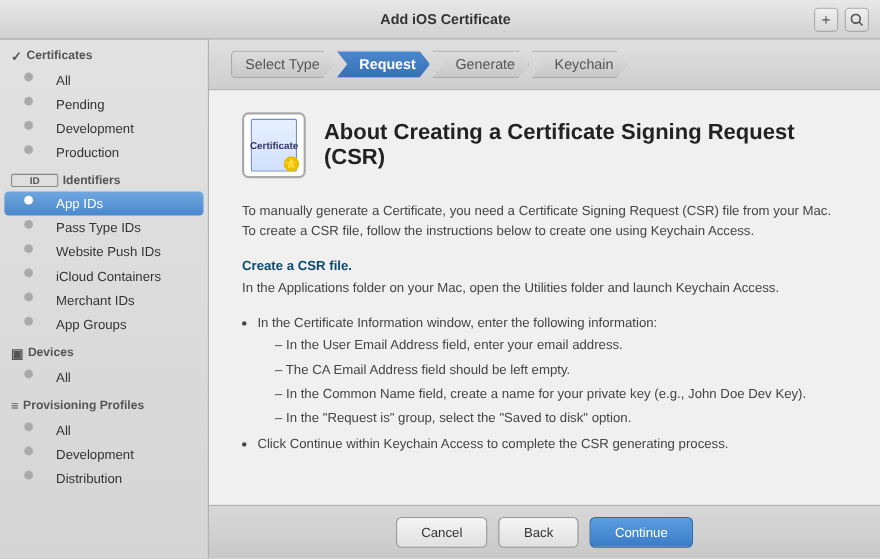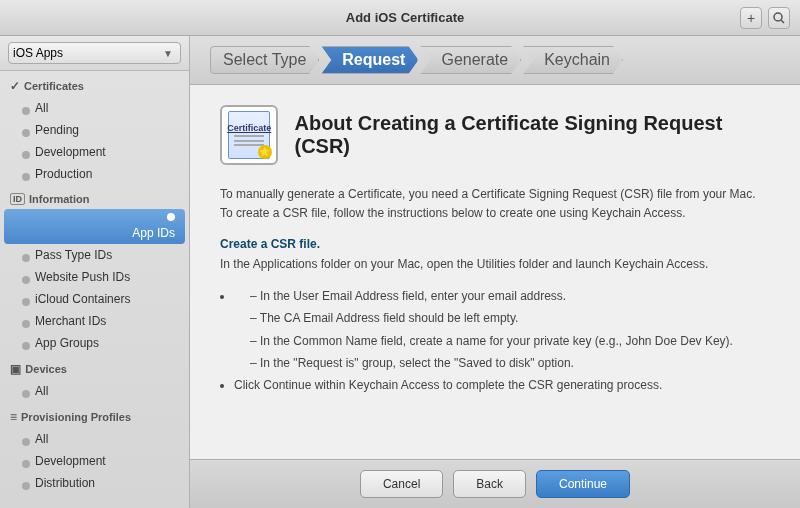--- a/index.html
+++ b/index.html
@@ -91,30 +91,29 @@
       align-items: center;
       gap: 4px;
     }
 
     .sidebar-item {
       font-size: 12px;
       padding: 4px 10px 4px 22px;
       color: #333;
       cursor: pointer;
       display: flex;
-      align-items: flex-end;
-      gap: 5px;
+      align-items: flex-start;
+      gap: 21px;
     }
     .sidebar-item.active {
       background: linear-gradient(to bottom, #6fa8e0, #4a87cc);
       color: white;
       border-radius: 4px;
       margin: 0 4px;
       padding-left: 18px;
-      flex-direction: column;
     }
     .sidebar-dot {
       width: 8px;
       height: 8px;
       border-radius: 50%;
       background: #aaa;
       display: inline-block;
       flex-shrink: 0;
     }
     .sidebar-item.active .sidebar-dot {
@@ -134,21 +133,21 @@
       background: linear-gradient(to bottom, #e0e0e0, #cecece);
       border-bottom: 1px solid #b0b0b0;
       padding: 10px 20px;
       display: flex;
       align-items: center;
       gap: 0;
     }
     .step {
       display: flex;
       align-items: flex-start;
-      font-size: 16px;
+      font-size: 13px;
       color: #555;
       padding: 4px 12px 4px 20px;
       background: linear-gradient(to bottom, #ddd, #c8c8c8);
       border: 1px solid #aaa;
       position: relative;
       clip-path: polygon(0 0, calc(100% - 10px) 0, 100% 50%, calc(100% - 10px) 100%, 0 100%, 10px 50%);
       margin-right: 2px;
       cursor: default;
     }
     .step:first-child {
@@ -191,25 +190,24 @@
     }
     .cert-icon-inner {
       width: 42px;
       height: 48px;
       border: 1px solid #7090cc;
       background: linear-gradient(to bottom, #e8f0ff, #d0e0ff);
       border-radius: 2px;
       display: flex;
       align-items: center;
       justify-content: center;
-      flex-direction: column;
+      flex-direction: row;
       font-size: 8px;
       color: #336;
       font-weight: bold;
-      text-decoration: underline;
     }
     .cert-badge {
       width: 14px;
       height: 14px;
       background: #e8c000;
       border-radius: 50%;
       position: absolute;
       bottom: 4px;
       right: 4px;
       display: flex;
@@ -308,29 +306,20 @@
         <line x1="8" y1="8" x2="11" y2="11" stroke="#555" stroke-width="1.5"></line>
       </svg>
     </div>
   </div>
 </div>
 
 <div class="main-layout">
 
   <div class="sidebar">
 
-    <div class="sidebar-dropdown">
-      <div class="dropdown-wrapper">
-        <select>
-          <option>iOS Apps</option>
-          <option>Mac Apps</option>
-        </select>
-        <span class="dropdown-arrow">▼</span>
-      </div>
-    </div>
 
     <div class="sidebar-section-header">
       <span style="font-size:12px;color:#555;">✓</span>
       <span>Certificates</span>
     </div>
     <div class="sidebar-item">
       <span class="sidebar-dot"></span>
       <span>All</span>
     </div>
     <div class="sidebar-item">
@@ -340,22 +329,22 @@
     <div class="sidebar-item">
       <span class="sidebar-dot"></span>
       <span>Development</span>
     </div>
     <div class="sidebar-item">
       <span class="sidebar-dot"></span>
       <span>Production</span>
     </div>
 
     <div class="sidebar-section-header">
-      <span style="font-size:9px;font-weight:bold;border:1px solid #888;padding:0 2px;border-radius:2px;color:#555;">ID</span>
-      <span>Information</span>
+      <span style="font-size:9px;font-weight:bold;border:1px solid #888;padding:0 16px;border-radius:2px;color:#555;">ID</span>
+      <span>Identifiers</span>
     </div>
     <div class="sidebar-item active">
       <span class="sidebar-dot"></span>
       <span>App IDs</span>
     </div>
     <div class="sidebar-item">
       <span class="sidebar-dot"></span>
       <span>Pass Type IDs</span>
     </div>
     <div class="sidebar-item">
@@ -437,20 +426,21 @@
       <p class="content-text">To manually generate a Certificate, you need a Certificate Signing Request (CSR) file from your Mac. To create a CSR file, follow the instructions below to create one using Keychain Access.</p>
 
       <p class="content-text">
         <strong>Create a CSR file.</strong><br>
         <span>In the Applications folder on your Mac, open the Utilities folder and launch Keychain Access.</span>
       </p>
 
 
       <ul class="content-list">
         <li>
+          <span>In the Certificate Information window, enter the following information:</span>
           <ul class="sub-list">
             <li>In the User Email Address field, enter your email address.</li>
             <li>The CA Email Address field should be left empty.</li>
             <li>In the Common Name field, create a name for your private key (e.g., John Doe Dev Key).</li>
             <li>In the "Request is" group, select the "Saved to disk" option.</li>
           </ul>
         </li>
         <li>Click Continue within Keychain Access to complete the CSR generating process.</li>
       </ul>
     </div>

